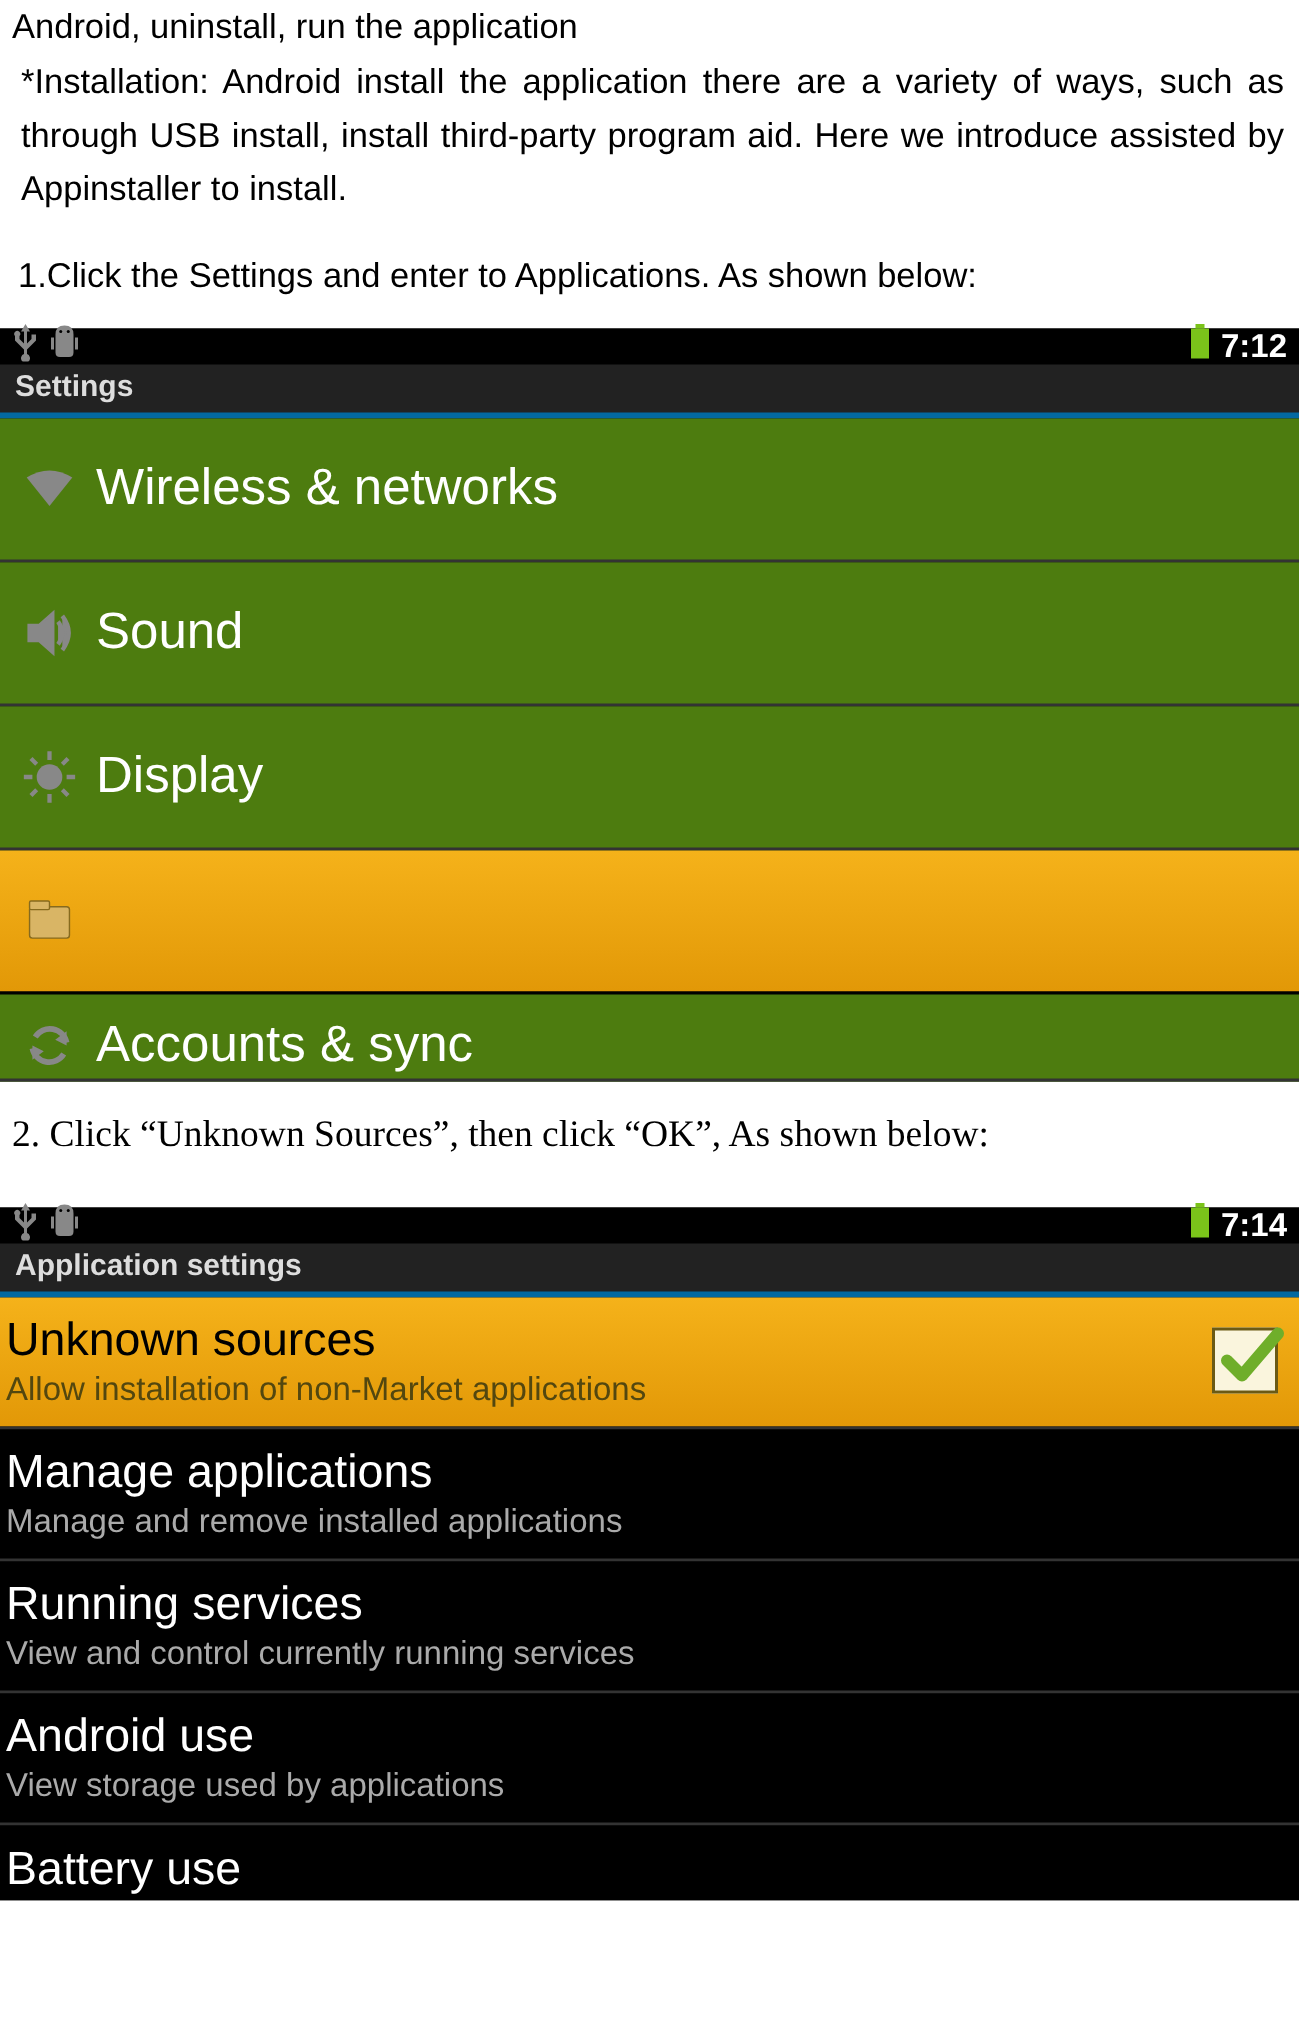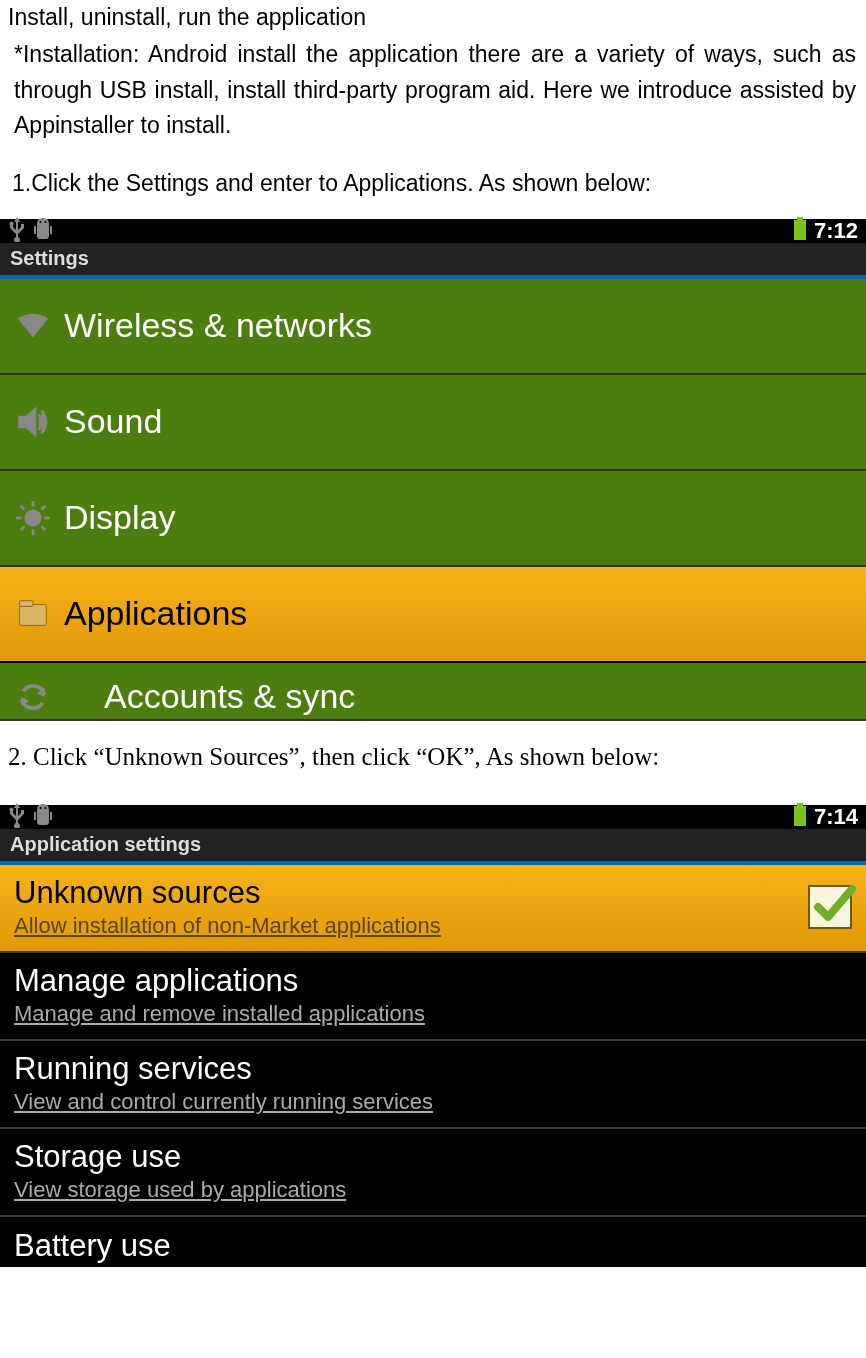--- a/index.html
+++ b/index.html
@@ -97,45 +97,43 @@
       color: #fff;
     }
     .list-row.highlight .label {
       color: #000;
     }
     .list-row.cut {
       min-height: 58px;
       padding-top: 12px;
       padding-bottom: 0;
       overflow: hidden;
-      gap: 40px;
     }
 
     
     .app-row {
-      padding: 10px 14px 12px 14px;
+      padding: 10px 14px 12px 4px;
       border-bottom: 2px solid #333;
       background: #000;
       display: flex;
       align-items: center;
     }
     .app-row.highlight2 {
       background: linear-gradient(#f5b21a, #e29807);
     }
     .app-row .text-block { flex: 1; }
     .app-row .title {
       font-size: 31px;
       font-weight: 400;
       color: #fff;
       margin-bottom: 2px;
     }
     .app-row .sub {
       font-size: 22px;
       color: #aaa;
-      text-decoration: underline;
     }
     .app-row.highlight2 .title { color: #000; }
     .app-row.highlight2 .sub { color: #53470f; }
     .app-row.cut {
       padding-bottom: 0;
       min-height: 50px;
       overflow: hidden;
       border-bottom: none;
     }
 
@@ -152,21 +150,21 @@
       width: 48px; height: 48px;
     }
 
     
     .ico { width: 38px; height: 38px; }
     .ico-gray { fill: #888; }
   </style>
 </head>
 <body>
 
-<div class="doc-heading">Install, uninstall, run the application</div>
+<div class="doc-heading">Android, uninstall, run the application</div>
 <div class="doc-justify">*Installation: Android install the application there are a variety of ways, such as through USB install, install third-party program aid. Here we introduce assisted by Appinstaller to install.</div>
 <div class="doc-step">1.Click the Settings and enter to Applications. As shown below:</div>
 
 <div class="screenshot">
   <div class="status-bar">
     <div class="status-left">
       <span>
         <svg class="usb-icon" viewBox="0 0 18 26">
             <path fill="#888" d="M9 1 L12 6 H10 V14 L13 11 V8 H16 V12 L10 18 V21 A3 3 0 1 1 8 21 V18 L2 12 V9 A2 2 0 1 1 5 9 V11 L8 14 V6 H6 Z"></path>
           </svg>
@@ -229,21 +227,20 @@
     <span class="label">Display</span>
   </div>
 
   <div class="list-row highlight">
     <span class="icon-slot">
       <svg class="ico" viewBox="0 0 40 40">
           <rect x="6" y="10" width="28" height="22" rx="2" fill="#d9b565" stroke="#866a1e" stroke-width="1"></rect>
           <rect x="6" y="6" width="14" height="6" rx="1" fill="#d9b565" stroke="#866a1e" stroke-width="1"></rect>
         </svg>
     </span>
-    <span class="label">Applications</span>
   </div>
 
   <div class="list-row cut">
     <span class="icon-slot">
       <svg class="ico" viewBox="0 0 40 40">
           <path fill="none" stroke="#888" stroke-width="4" d="M10 14 A12 12 0 0 1 32 18 M30 26 A12 12 0 0 1 8 22"></path>
           <path class="ico-gray" d="M32 10 L32 20 L24 16 Z M8 30 L8 20 L16 24 Z"></path>
         </svg>
     </span>
     <span class="label">Accounts &amp; sync</span>
@@ -301,21 +298,21 @@
 
   <div class="app-row">
     <div class="text-block">
       <div class="title">Running services</div>
       <div class="sub">View and control currently running services</div>
     </div>
   </div>
 
   <div class="app-row">
     <div class="text-block">
-      <div class="title">Storage use</div>
+      <div class="title">Android use</div>
       <div class="sub">View storage used by applications</div>
     </div>
   </div>
 
   <div class="app-row cut">
     <div class="text-block">
       <div class="title">Battery use</div>
     </div>
   </div>
 </div>

